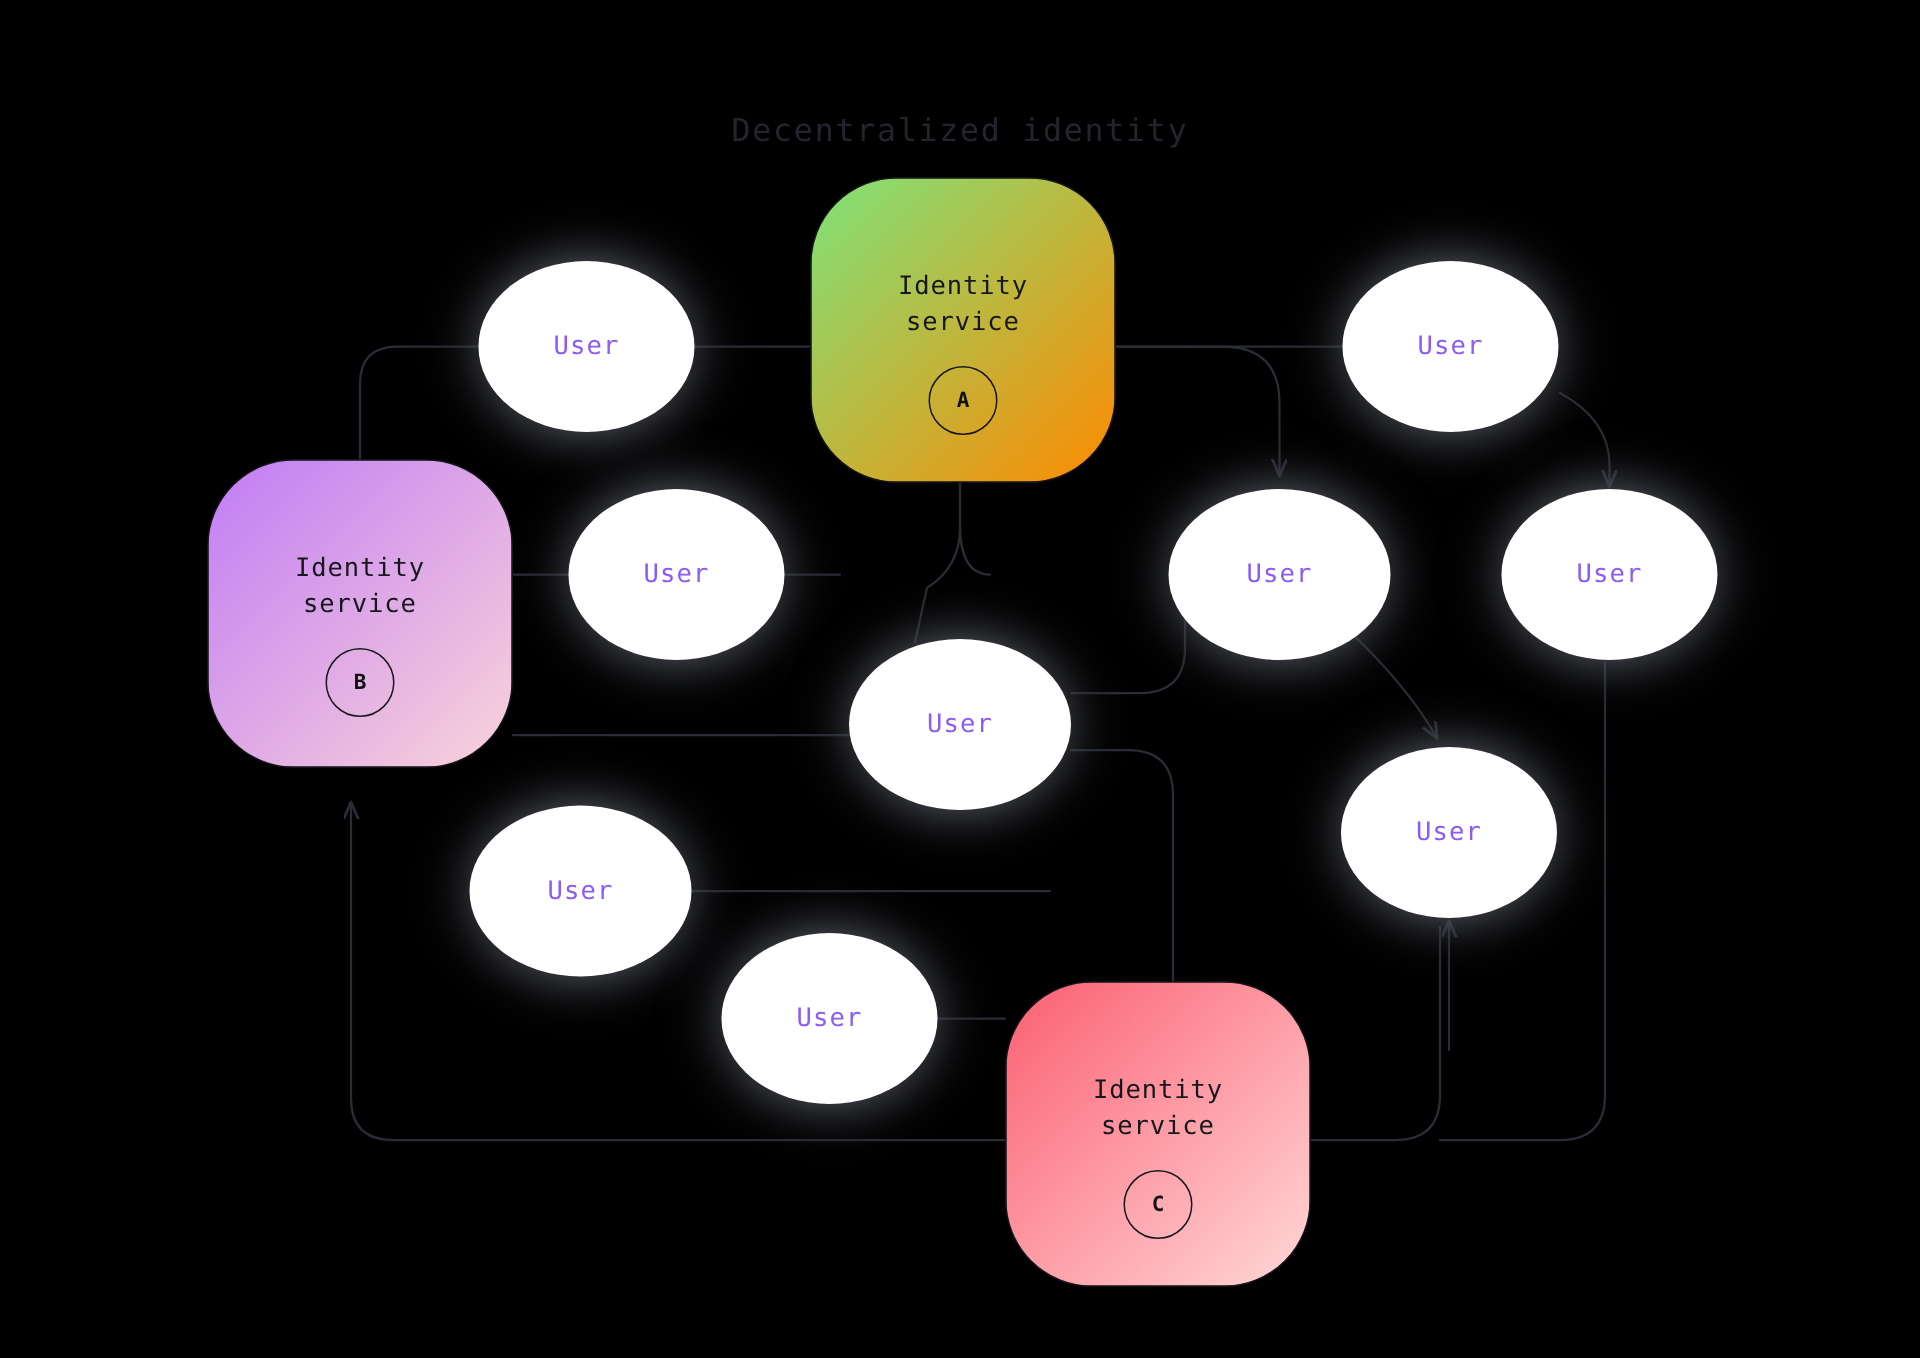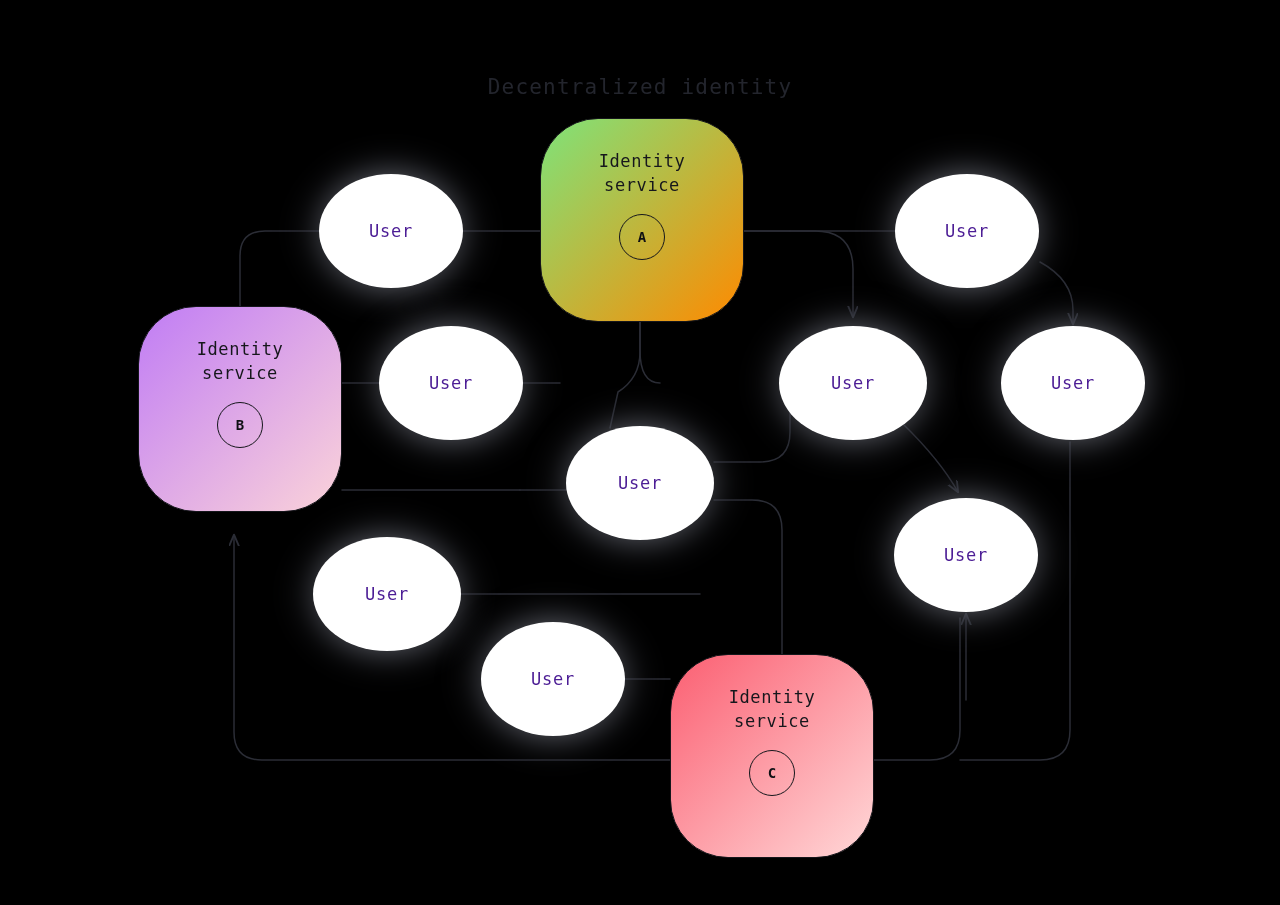--- a/index.html
+++ b/index.html
@@ -49,21 +49,21 @@
   }
   .service-node {
     position: absolute;
     box-sizing: border-box;
     border-radius: 58px;
     border: 1.5px solid #15161b;
     display: flex;
     flex-direction: column;
     align-items: center;
     justify-content: flex-start;
-    padding-top: 30px;
+    padding-top: 60px;
     overflow: hidden;
   }
   .service-label {
     font-family: "DejaVu Sans Mono", "Liberation Mono", monospace;
     font-size: 17px;
     line-height: 24px;
     color: #16171c;
     text-align: center;
     letter-spacing: 0.6px;
     white-space: pre-line;
@@ -87,21 +87,21 @@
     border-radius: 50%;
     background: #ffffff;
     display: flex;
     align-items: center;
     justify-content: center;
   }
   .user-label {
     font-family: "DejaVu Sans Mono", "Liberation Mono", monospace;
     font-size: 17px;
     letter-spacing: 0.8px;
-    color: #4c1d95;
+    color: #8b5cf6;
   }
   .glow {
     position: absolute;
     border-radius: 50%;
     background: radial-gradient(closest-side,
         rgba(150,152,160,0.92) 0%,
         rgba(120,122,132,0.80) 42%,
         rgba(70,72,80,0.50) 66%,
         rgba(30,31,36,0.22) 82%,
         rgba(0,0,0,0) 100%);

